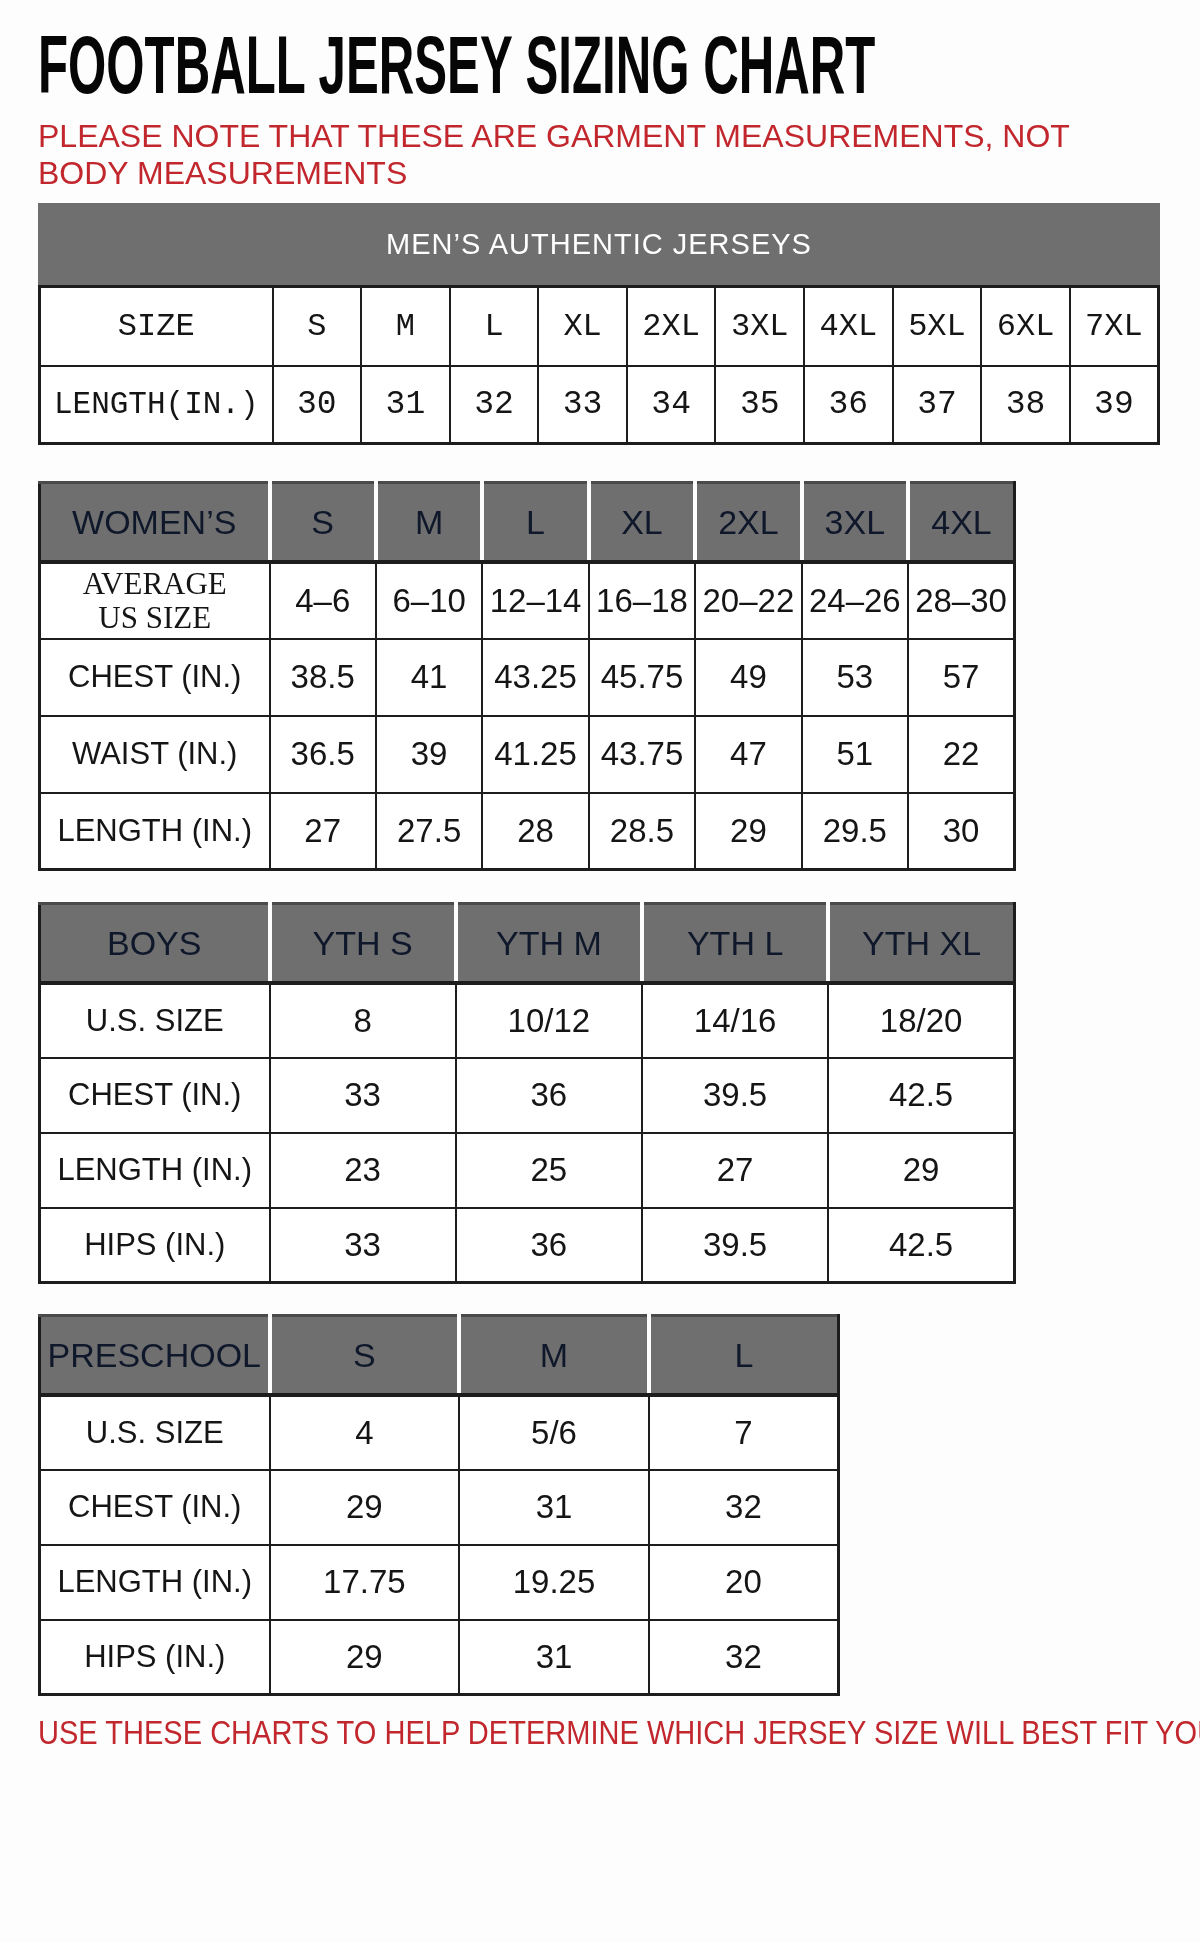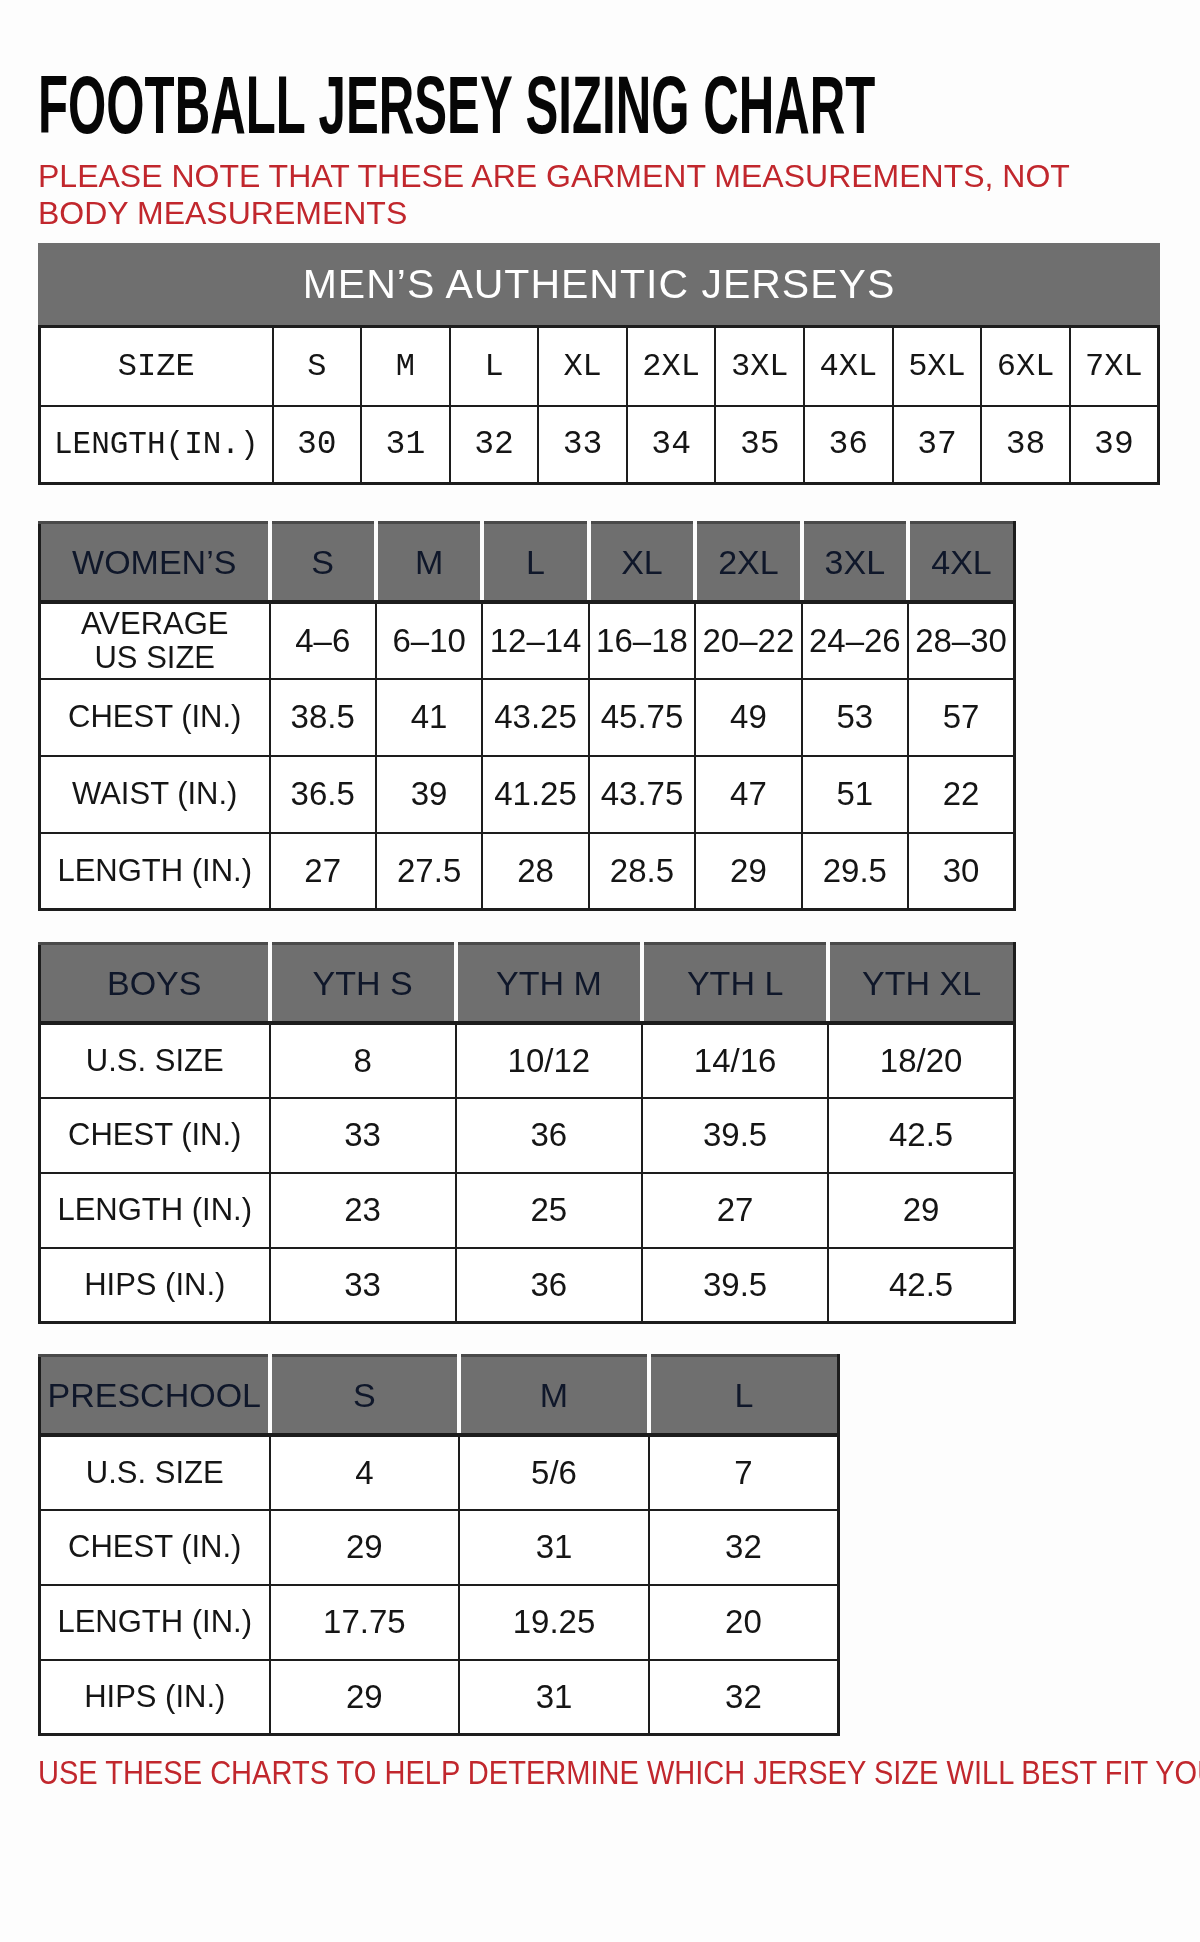--- a/index.html
+++ b/index.html
@@ -3,21 +3,21 @@
 <meta charset="utf-8">
 <style>
   * { box-sizing: border-box; }
   html, body { margin: 0; padding: 0; background: #fdfdfd; }
   body {
     width: 1200px;
     min-height: 1942px;
     font-family: "Liberation Sans", sans-serif;
     color: #151515;
   }
-  .page { padding: 14px 38px 10px 38px; margin-top: 40px; }
+  .page { padding: 14px 38px 10px 38px; }
 
   .title {
     margin: 12px 0 0 0;
     font-size: 82px;
     line-height: 0.95;
     font-weight: bold;
     color: #060606;
     white-space: nowrap;
     transform: scaleX(0.60);
     transform-origin: 0 50%;
@@ -38,21 +38,21 @@
   .sec-preschool { margin-top: 30px; }
 
   .banner {
     width: 1122px;
     height: 82px;
     background: var(--header-gray, #6f6f6f);
     color: #ffffff;
     display: flex;
     align-items: center;
     justify-content: center;
-    font-size: 41px;
+    font-size: 29px;
     letter-spacing: 1px;
   }
 
   table.sz {
     border-collapse: collapse;
     table-layout: fixed;
     background: #ffffff;
     border: 3px solid #1d1d1d;
   }
   .sz th, .sz td {
@@ -85,21 +85,21 @@
     border-top: 3px solid #4a4a4a;
     border-bottom: 4px solid #1d1d1d;
   }
   .gray-head thead th:first-child { border-left: 3px solid #1d1d1d; }
   .gray-head thead th:last-child  { border-right: 3px solid #1d1d1d; }
 
   .tbl-womens { width: 978px; }
   .tbl-womens .label-col { width: 230px; }
   .tbl-womens tbody tr { height: 77px; }
   
-  .tbl-womens tbody tr:first-child th.row-label { padding: 0 28px; line-height: 1.1; }
+  .tbl-womens tbody tr:first-child th.row-label { padding: 0 28px; line-height: 1.1; font-family: Liberation Serif, serif; }
 
   .tbl-boys { width: 978px; }
   .tbl-boys .label-col { width: 230px; }
   .tbl-boys tbody tr { height: 75px; }
 
   .tbl-preschool { width: 802px; }
   .tbl-preschool .label-col { width: 230px; }
   .tbl-preschool tbody tr { height: 75px; }
 
   .footer {

